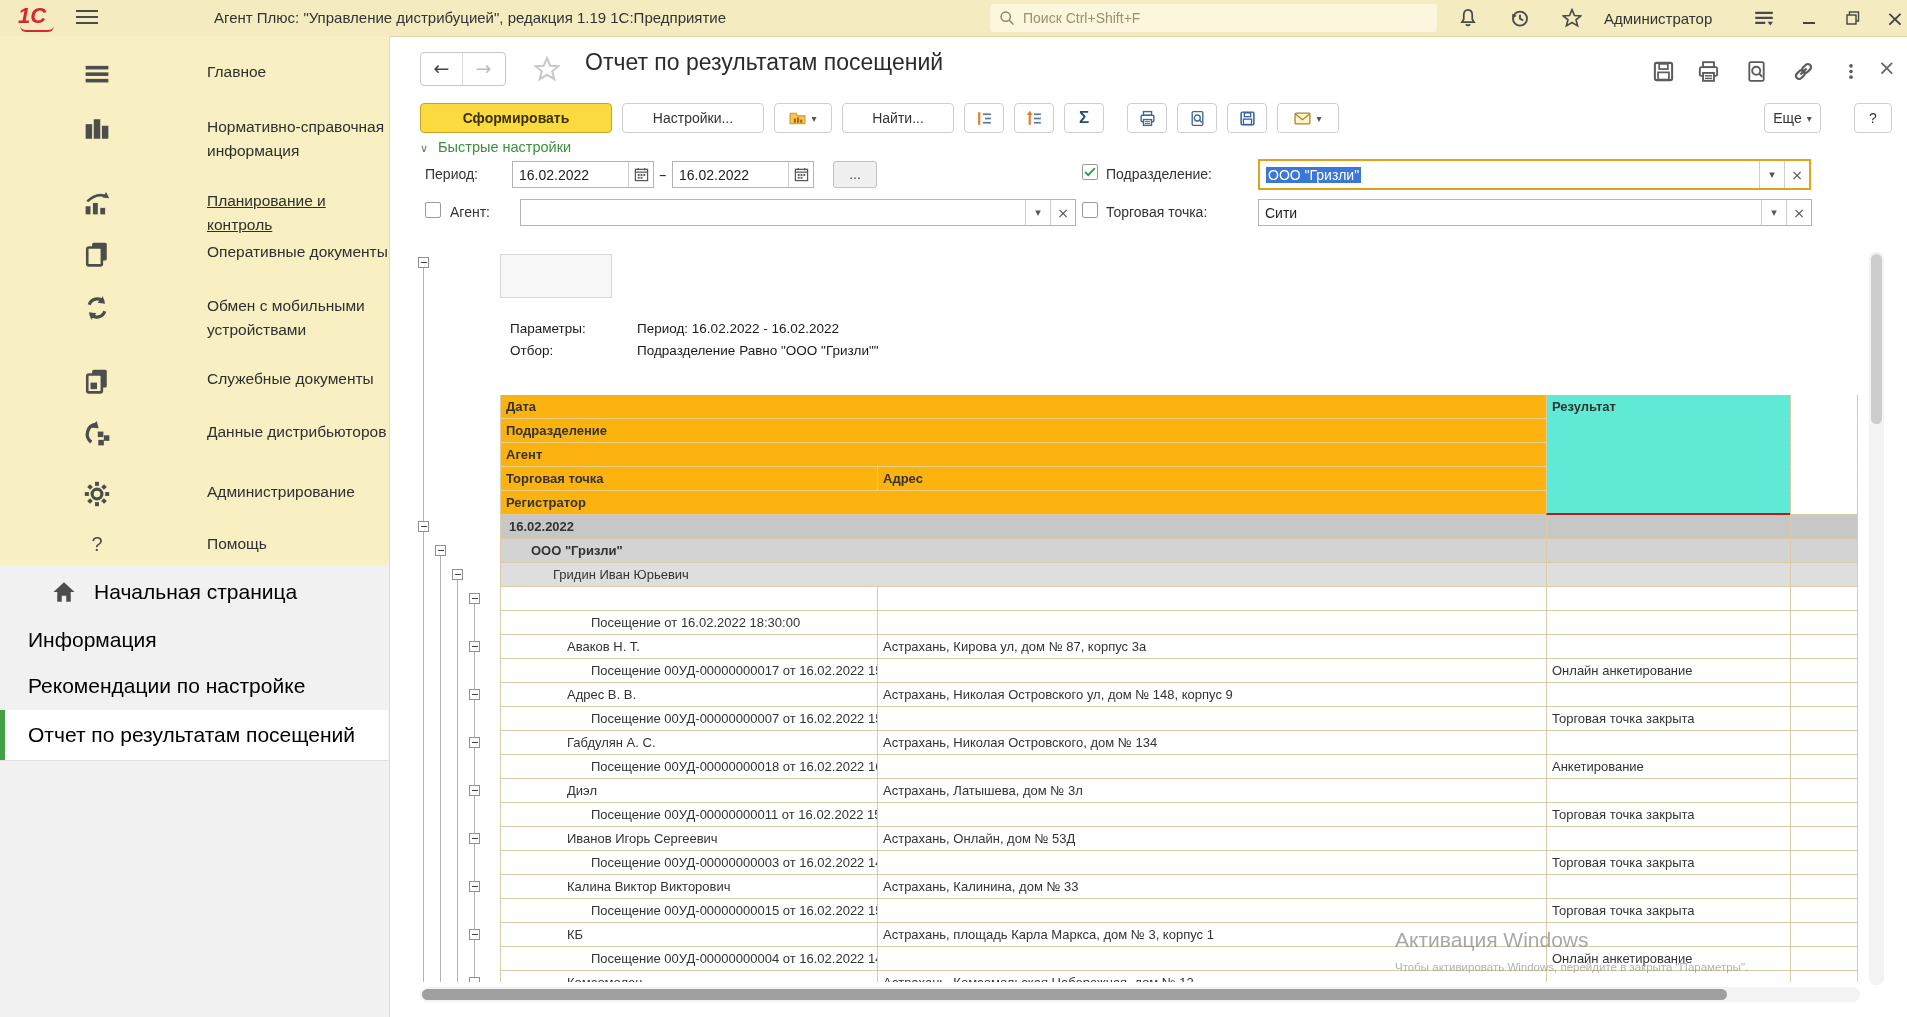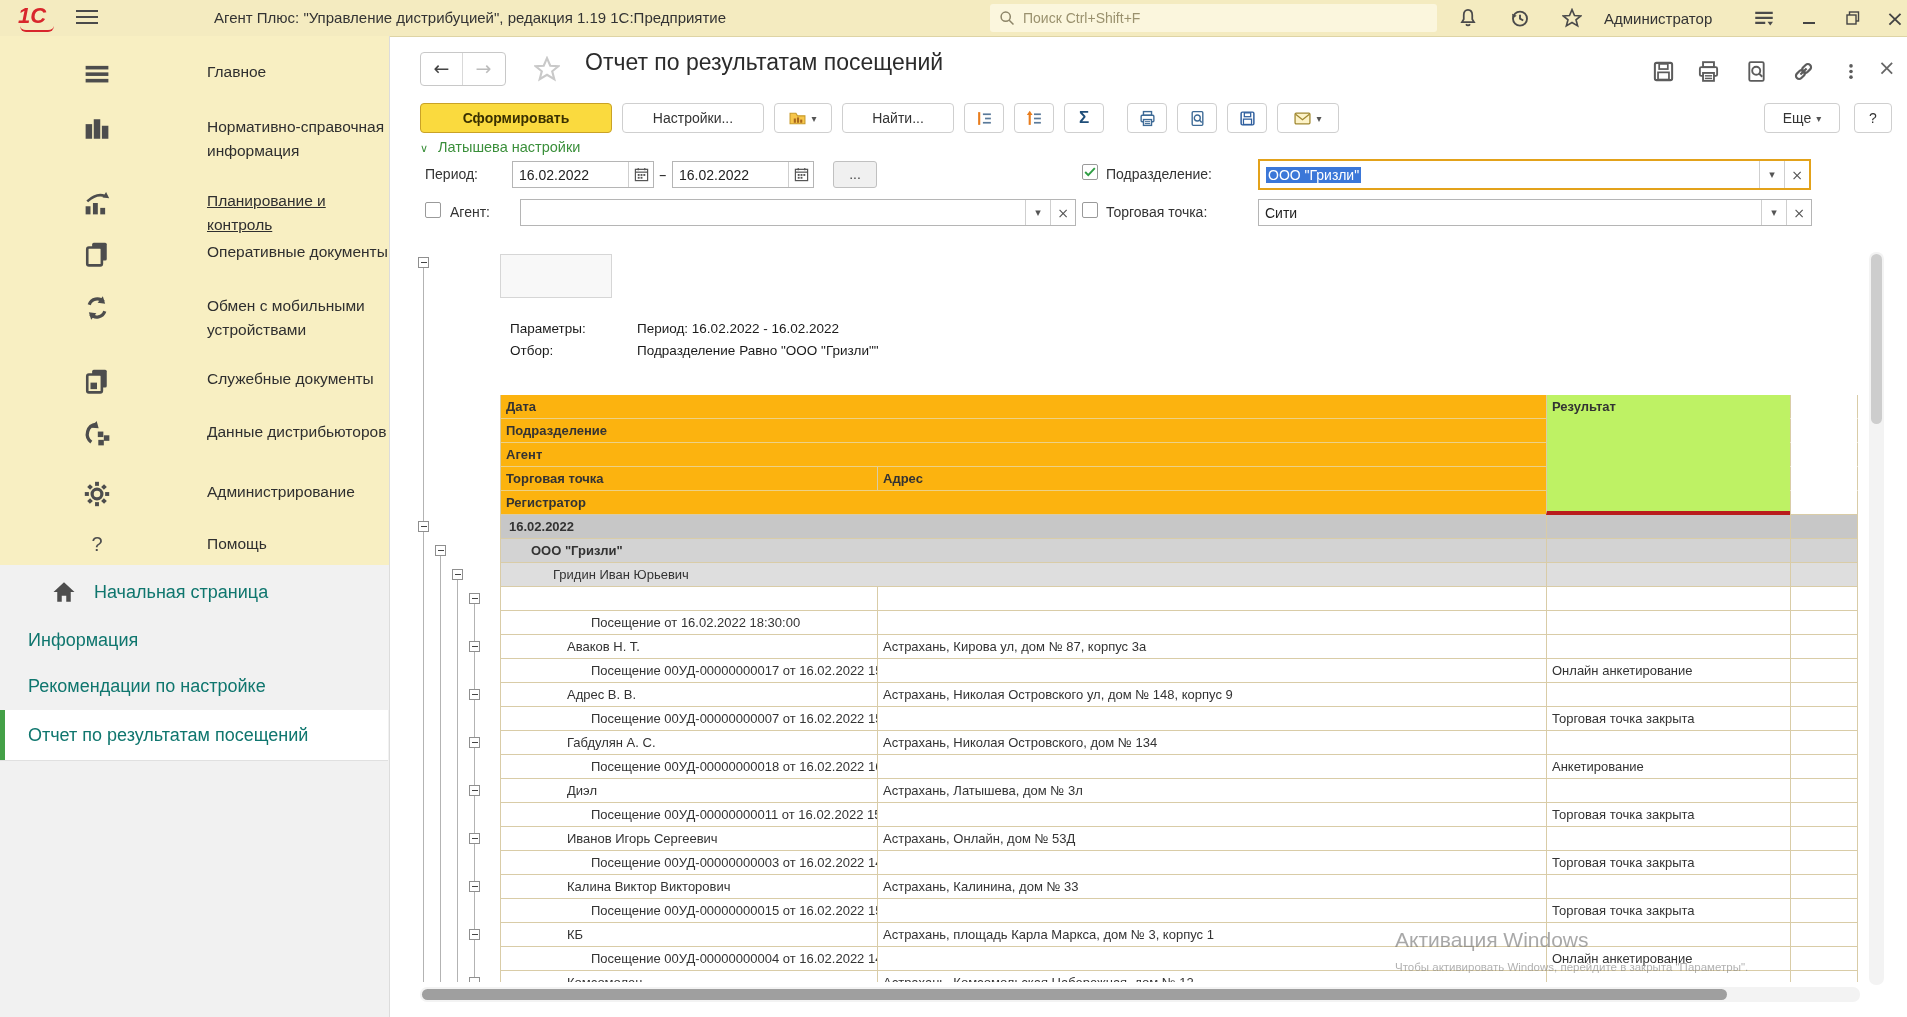--- a/index.html
+++ b/index.html
@@ -24,21 +24,21 @@
   .dj{font-family:"DejaVu Sans",sans-serif;}
 
   
   .sidebar-yellow{position:absolute;left:0;top:36px;width:389px;height:529px;background:#f8efc2;}
   .sidebar-gray{position:absolute;left:0;top:565px;width:389px;height:452px;background:#f1f1f1;border-right:1px solid #d9d9d9;}
   .sb-item{position:absolute;left:0;width:389px;cursor:pointer;}
   .sb-ico{position:absolute;left:84px;top:1px;width:26px;height:26px;color:#4d4d4d;}
   .sb-lbl{position:absolute;left:207px;top:0;width:184px;font-size:15.5px;line-height:24px;color:#2f2f2f;}
   .sb-item.active .sb-lbl{text-decoration:underline;}
   .sb-bottom-item{position:absolute;left:0;width:388px;border-bottom:1px solid #e0e0e0;background:#f1f1f1;cursor:pointer;}
-  .sb-bottom-item .lbl{position:absolute;left:28px;top:50%;transform:translateY(-50%);font-size:18px;color:#0f766e;white-space:nowrap;}
+  .sb-bottom-item .lbl{position:absolute;left:28px;top:50%;transform:translateY(-50%);font-size:21px;color:#000000;white-space:nowrap;}
   .sb-bottom-item.withicon .lbl{left:94px;}
   .sb-bottom-item.active{background:#ffffff;}
   .sb-bottom-item.active::before{content:"";position:absolute;left:0;top:0;bottom:0;width:5px;background:#44a047;}
   .home-ico{position:absolute;left:52px;top:50%;transform:translateY(-50%);width:24px;height:24px;color:#4d4d4d;}
 
   
   .content-sep{position:absolute;left:389px;top:36px;width:1px;height:981px;background:#dcdcdc;}
   .navgrp{position:absolute;left:420px;top:52px;width:84px;height:32px;background:#fff;border:1px solid #c8c8c8;border-radius:4px;display:flex;}
   .navgrp .half{width:41px;text-align:center;line-height:30px;font-size:19px;cursor:pointer;}
   .navgrp .half.fw{border-left:1px solid #d9d9d9;color:#bcbcbc;}
@@ -89,22 +89,22 @@
   .tcell{box-sizing:border-box;border-bottom:1px solid #d9cca7;border-left:1px solid #d9cca7;
          line-height:23px;white-space:nowrap;overflow:hidden;padding-left:5px;flex:none;}
   .tc1{width:377px;}.tc2{width:669px;}.tc12{width:1046px;}.tc3{width:244px;}.tc4{width:68px;border-right:1px solid #d9cca7;}
   .rt-date .tcell{background:#c7c7c7;font-weight:bold;}
   .rt-org .tcell{background:#d3d3d3;font-weight:bold;}
   .rt-agent .tcell{background:#dedede;}
   .hrow .tcell{background:#fcb30f;font-weight:bold;border-bottom:1px solid #ecd187;border-left-color:#d9cca7;}
   .hrow.last .tcell{border-bottom:1px solid #d9cca7;}
   .hrow .tc4{background:#fff;font-weight:normal;border-bottom:1px solid transparent;}
   .hrow.last .tc4{border-bottom:1px solid #d9cca7;}
-  .result-merged{position:absolute;left:1134px;top:143px;width:244px;height:120px;background:#bef264;font-weight:bold;
-                 border-left:1px solid #d9cca7;border-bottom:4px solid #b91c1c;box-sizing:border-box;padding:1px 5px 0 5px;line-height:22px;}
+  .result-merged{position:absolute;left:1134px;top:143px;width:244px;height:120px;background:#5eead4;font-weight:bold;
+                 border-left:1px solid #d9cca7;border-bottom:2px solid #b91c1c;box-sizing:border-box;padding:1px 5px 0 5px;line-height:22px;}
 
   
   .vscroll{position:absolute;left:1869px;top:252px;width:15px;height:733px;background:#f3f3f3;border-radius:7px;cursor:pointer;}
   .vscroll .thumb{position:absolute;left:2px;top:2px;width:11px;height:170px;background:#cdcdcd;border-radius:6px;}
   .hscroll{position:absolute;left:420px;top:987px;width:1440px;height:15px;background:#f3f3f3;border-radius:7px;cursor:pointer;}
   .hscroll .thumb{position:absolute;left:2px;top:2px;height:11px;width:1305px;background:#9f9f9f;border-radius:6px;}
 
   
   .wm1{position:absolute;left:1395px;top:928px;font-size:21px;color:rgba(115,115,115,.62);pointer-events:none;}
   .wm2{position:absolute;left:1395px;top:961px;font-size:11.5px;color:rgba(125,125,125,.6);pointer-events:none;white-space:nowrap;}
@@ -430,31 +430,31 @@
   </div>
   <div class="btn" style="left:1277px;width:62px;">
     <span class="bic">
         <svg viewBox="0 0 16 16" width="100%" height="100%">
           <rect x="1" y="3" width="14" height="10" rx="1" fill="#fdf3c8" stroke="#a08830" stroke-width="1.2"></rect>
           <path d="M1.5 4L8 9.2L14.5 4" fill="none" stroke="#a08830" stroke-width="1.2"></path>
         </svg>
       </span>
     <span class="drop dj">▾</span>
   </div>
-  <div class="btn btn-more" style="left:1764px;width:76px;">
+  <div class="btn btn-more" style="left:1764px;width:57px;">
     <span>Еще</span>
     <span class="drop dj">▾</span>
   </div>
   <div class="btn" style="left:1854px;width:38px;">
     <span>?</span>
   </div>
 
   <div class="qs-title">
     <span class="ch dj">∨</span>
-    <span>Латышева настройки</span>
+    <span>Быстрые настройки</span>
   </div>
 
   <div class="qlabel" style="left:425px;top:166px;">Период:</div>
   <div class="field" style="left:512px;top:161px;width:142px;height:27px;">
     <span class="val">16.02.2022</span>
     <span class="fbtn">
         <span style="width:15px;height:15px;display:inline-block;">
           <svg viewBox="0 0 16 16" width="100%" height="100%">
             <rect x="1.5" y="2.5" width="13" height="12" fill="none" stroke="currentColor" stroke-width="1.3"></rect>
             <line x1="1.5" y1="5.5" x2="14.5" y2="5.5" stroke="currentColor" stroke-width="1.3"></line>

